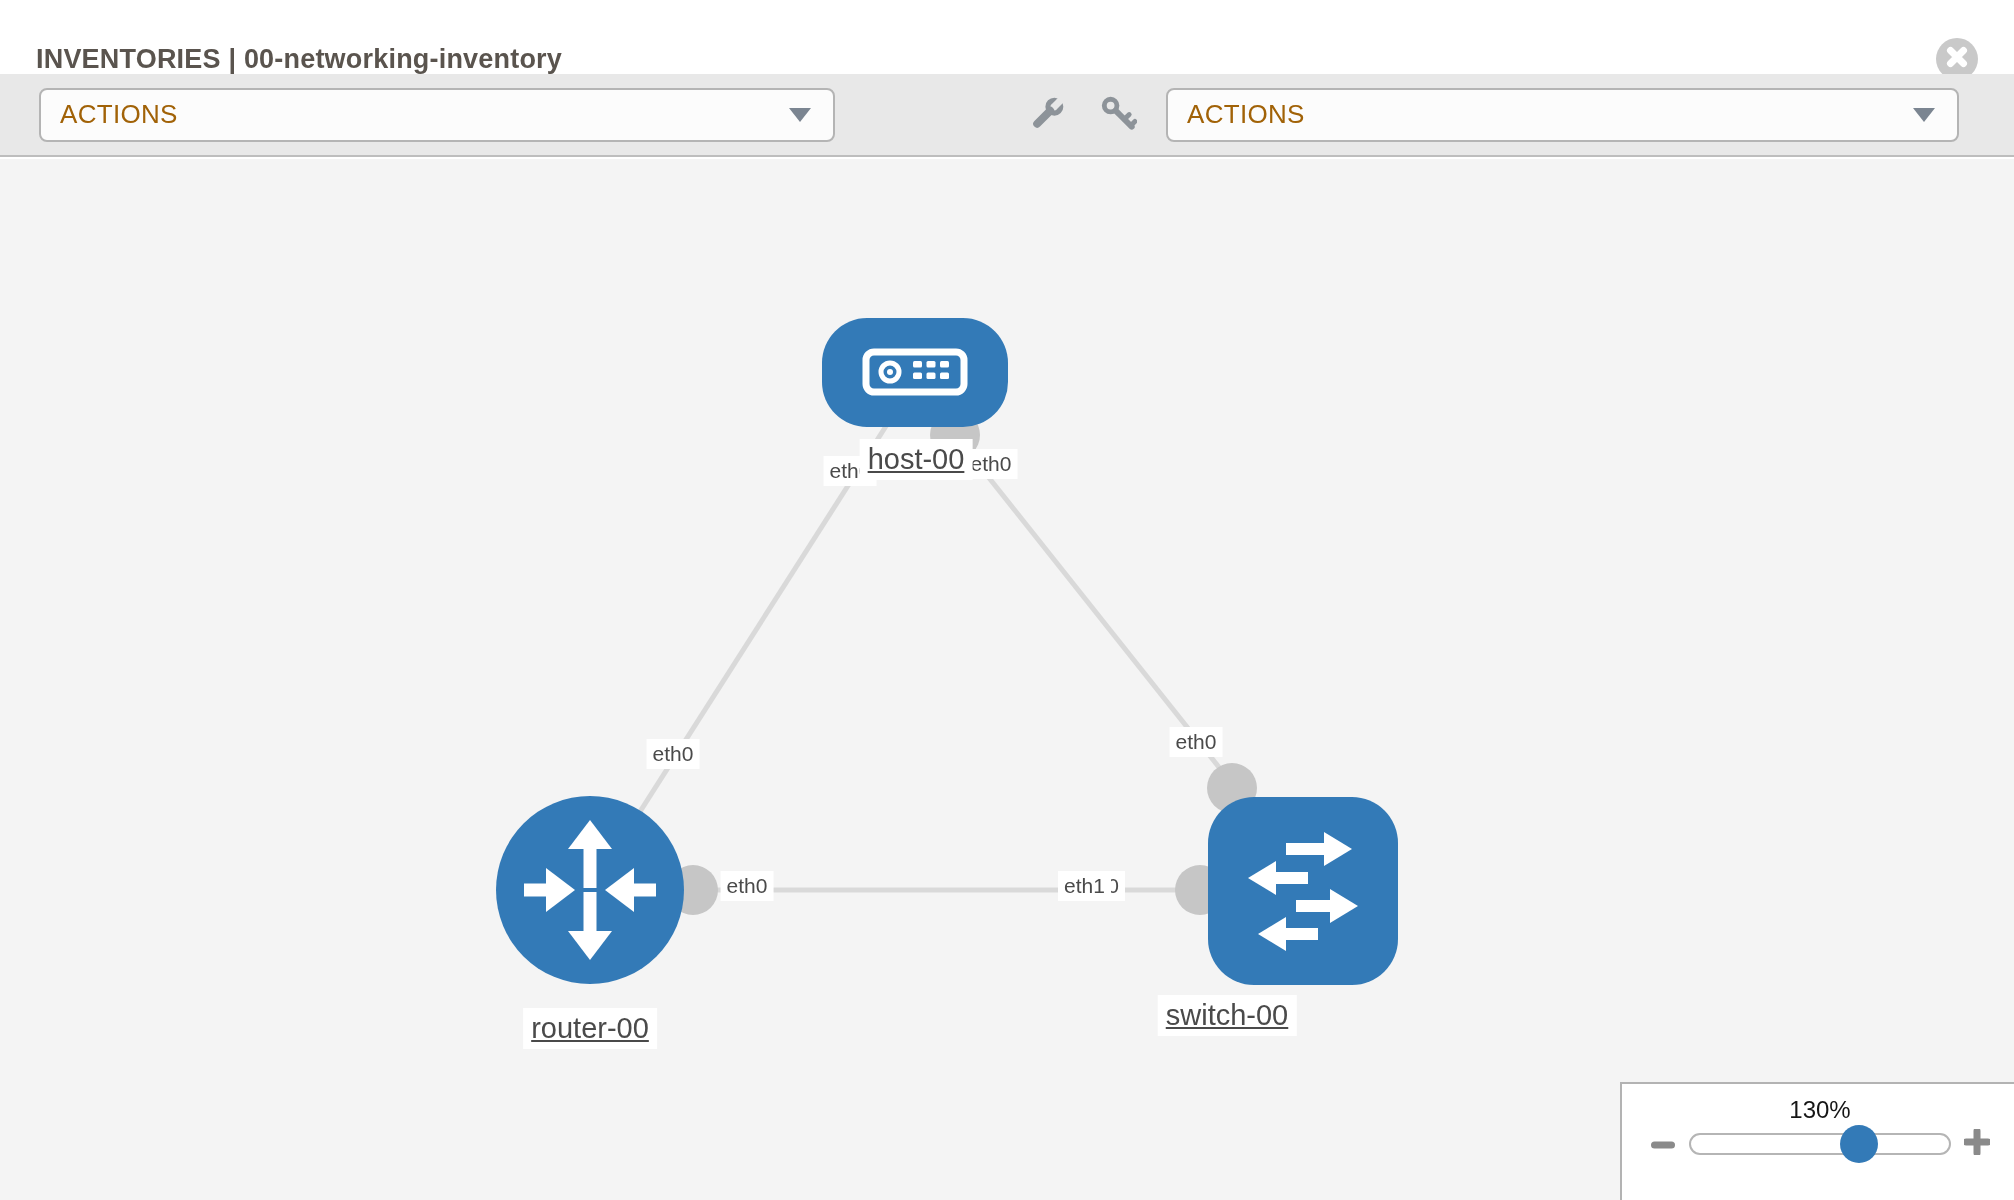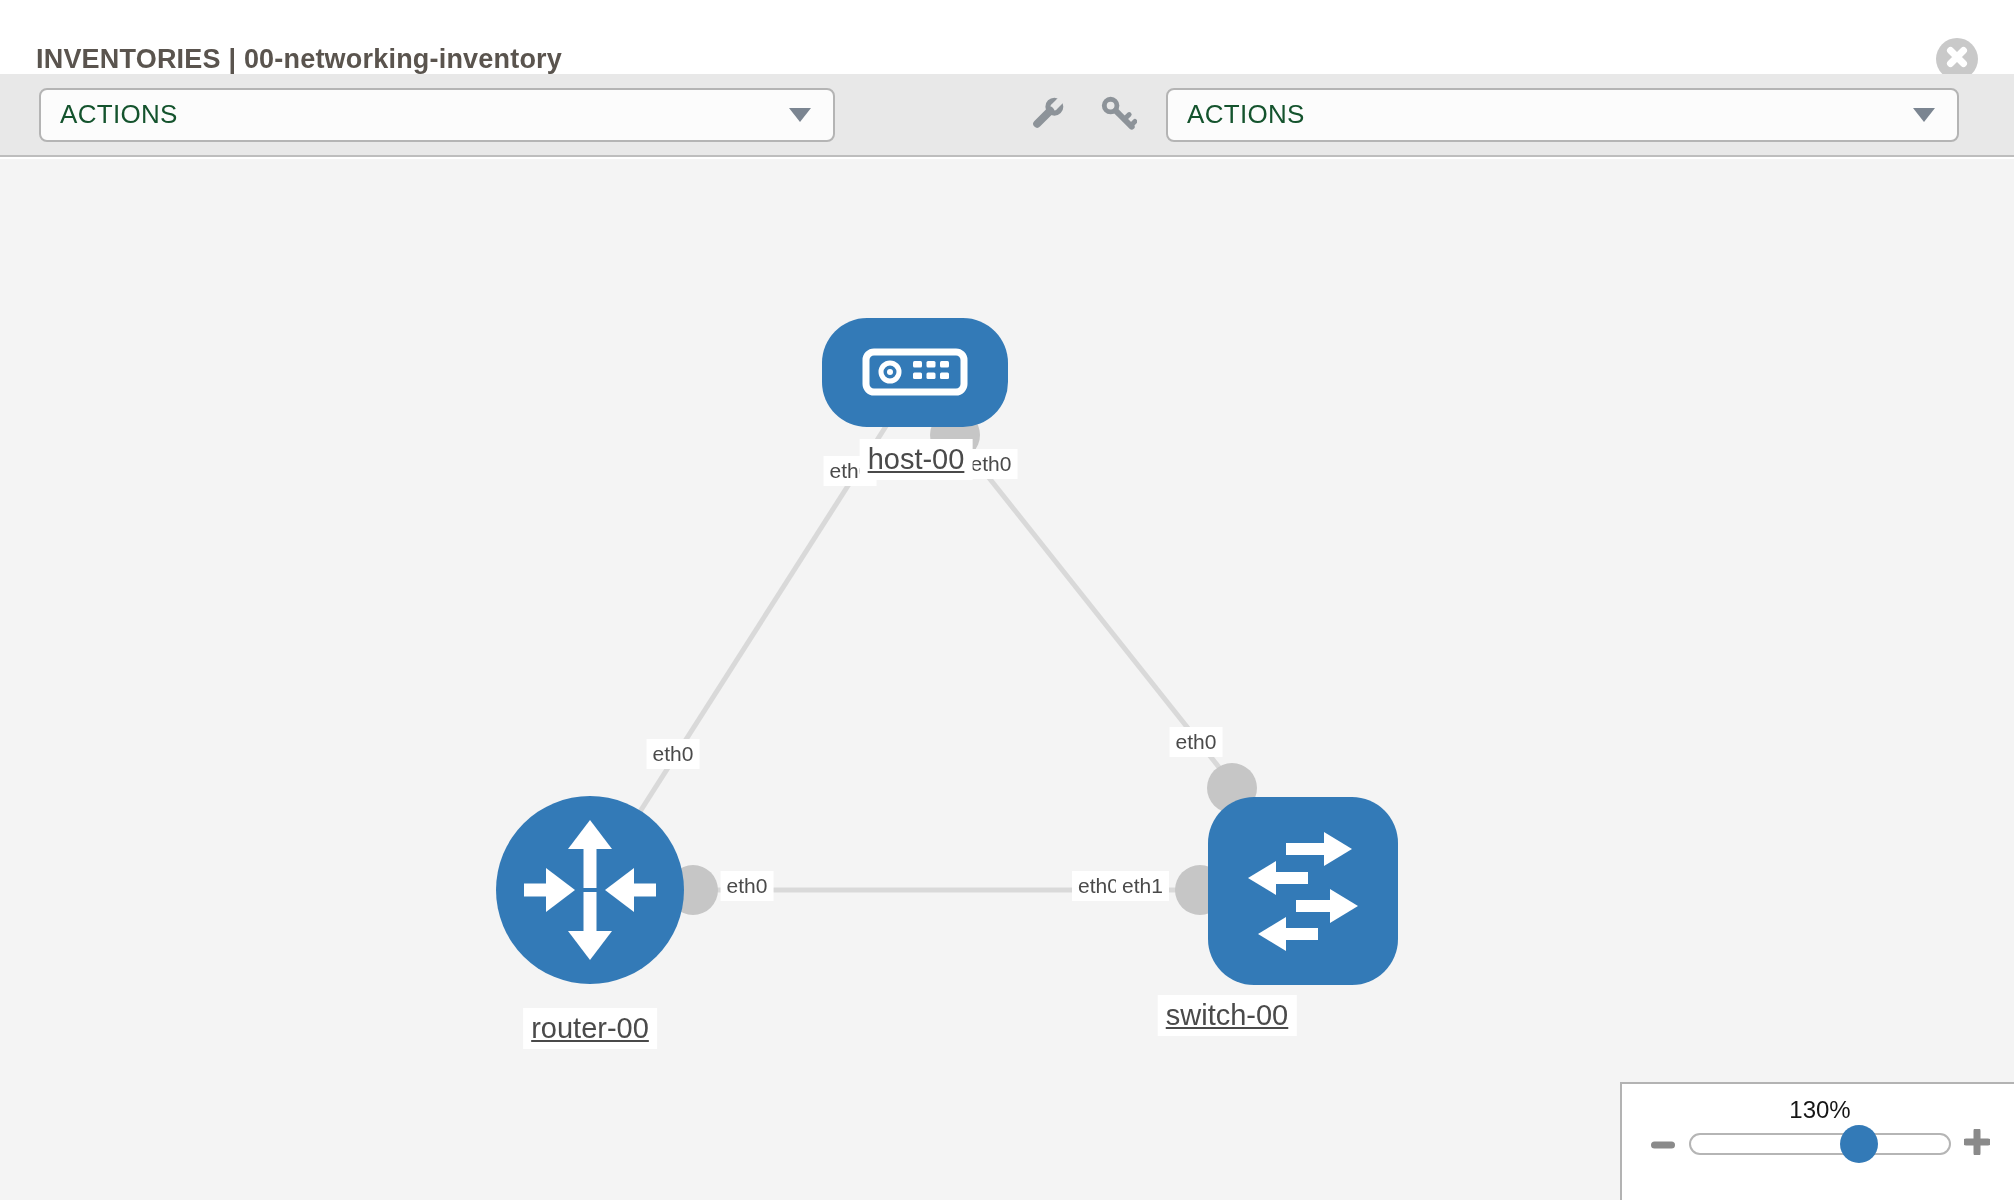--- a/index.html
+++ b/index.html
@@ -34,21 +34,21 @@
     background:#e8e8e8; border-bottom:2px solid #bdbdbd;
     display:flex; align-items:center; padding:0 39px;
   }
   .select-box {
     height:54px; background:#fcfcfc;
     border:2px solid #b4b4b4; border-radius:8px;
     display:flex; align-items:center; justify-content:space-between;
     padding:0 22px 0 19px; cursor:pointer;
   }
   .select-box .select-label {
-    font-size:26px; color:#14532d; letter-spacing:0.3px;
+    font-size:26px; color:#a16207; letter-spacing:0.3px;
   }
   .caret {
     width:0; height:0;
     border-left:11px solid transparent; border-right:11px solid transparent;
     border-top:14px solid #7b8591;
   }
   .actions-box { width:796px; }
   .search-box  { width:793px; }
   .tool-icon {
     width:44px; height:44px; display:flex; align-items:center; justify-content:center;
@@ -202,21 +202,21 @@
     </g>
   </g>
 </svg>
 
 <div class="glabel iface-label iface-centered" style="left:673px; top:739px;">eth0</div>
 <div class="glabel iface-label iface-centered" style="left:850px; top:456px;">eth0</div>
 <div class="glabel iface-label iface-centered" style="left:991px; top:449px;">eth0</div>
 <div class="glabel iface-label iface-centered" style="left:1196px; top:727px;">eth0</div>
 <div class="glabel iface-label iface-centered" style="left:747px; top:871px;">eth0</div>
 <div class="glabel iface-label" style="left:1072px; top:871px;">eth0</div>
-<div class="glabel iface-label" style="left:1116px; top:871px;">eth1</div>
+<div class="glabel iface-label" style="left:1058px; top:871px;">eth1</div>
 
 <div class="glabel node-label" style="left:916px; top:439px;">host-00</div>
 <div class="glabel node-label" style="left:590px; top:995px;margin-top:13px;">router-00</div>
 <div class="glabel node-label" style="left:1227px; top:995px;">switch-00</div>
 
 <div class="zoom-panel">
   <div class="zoom-level">130%</div>
   <div class="zoom-row">
     <div class="zoom-minus">
       <span>

